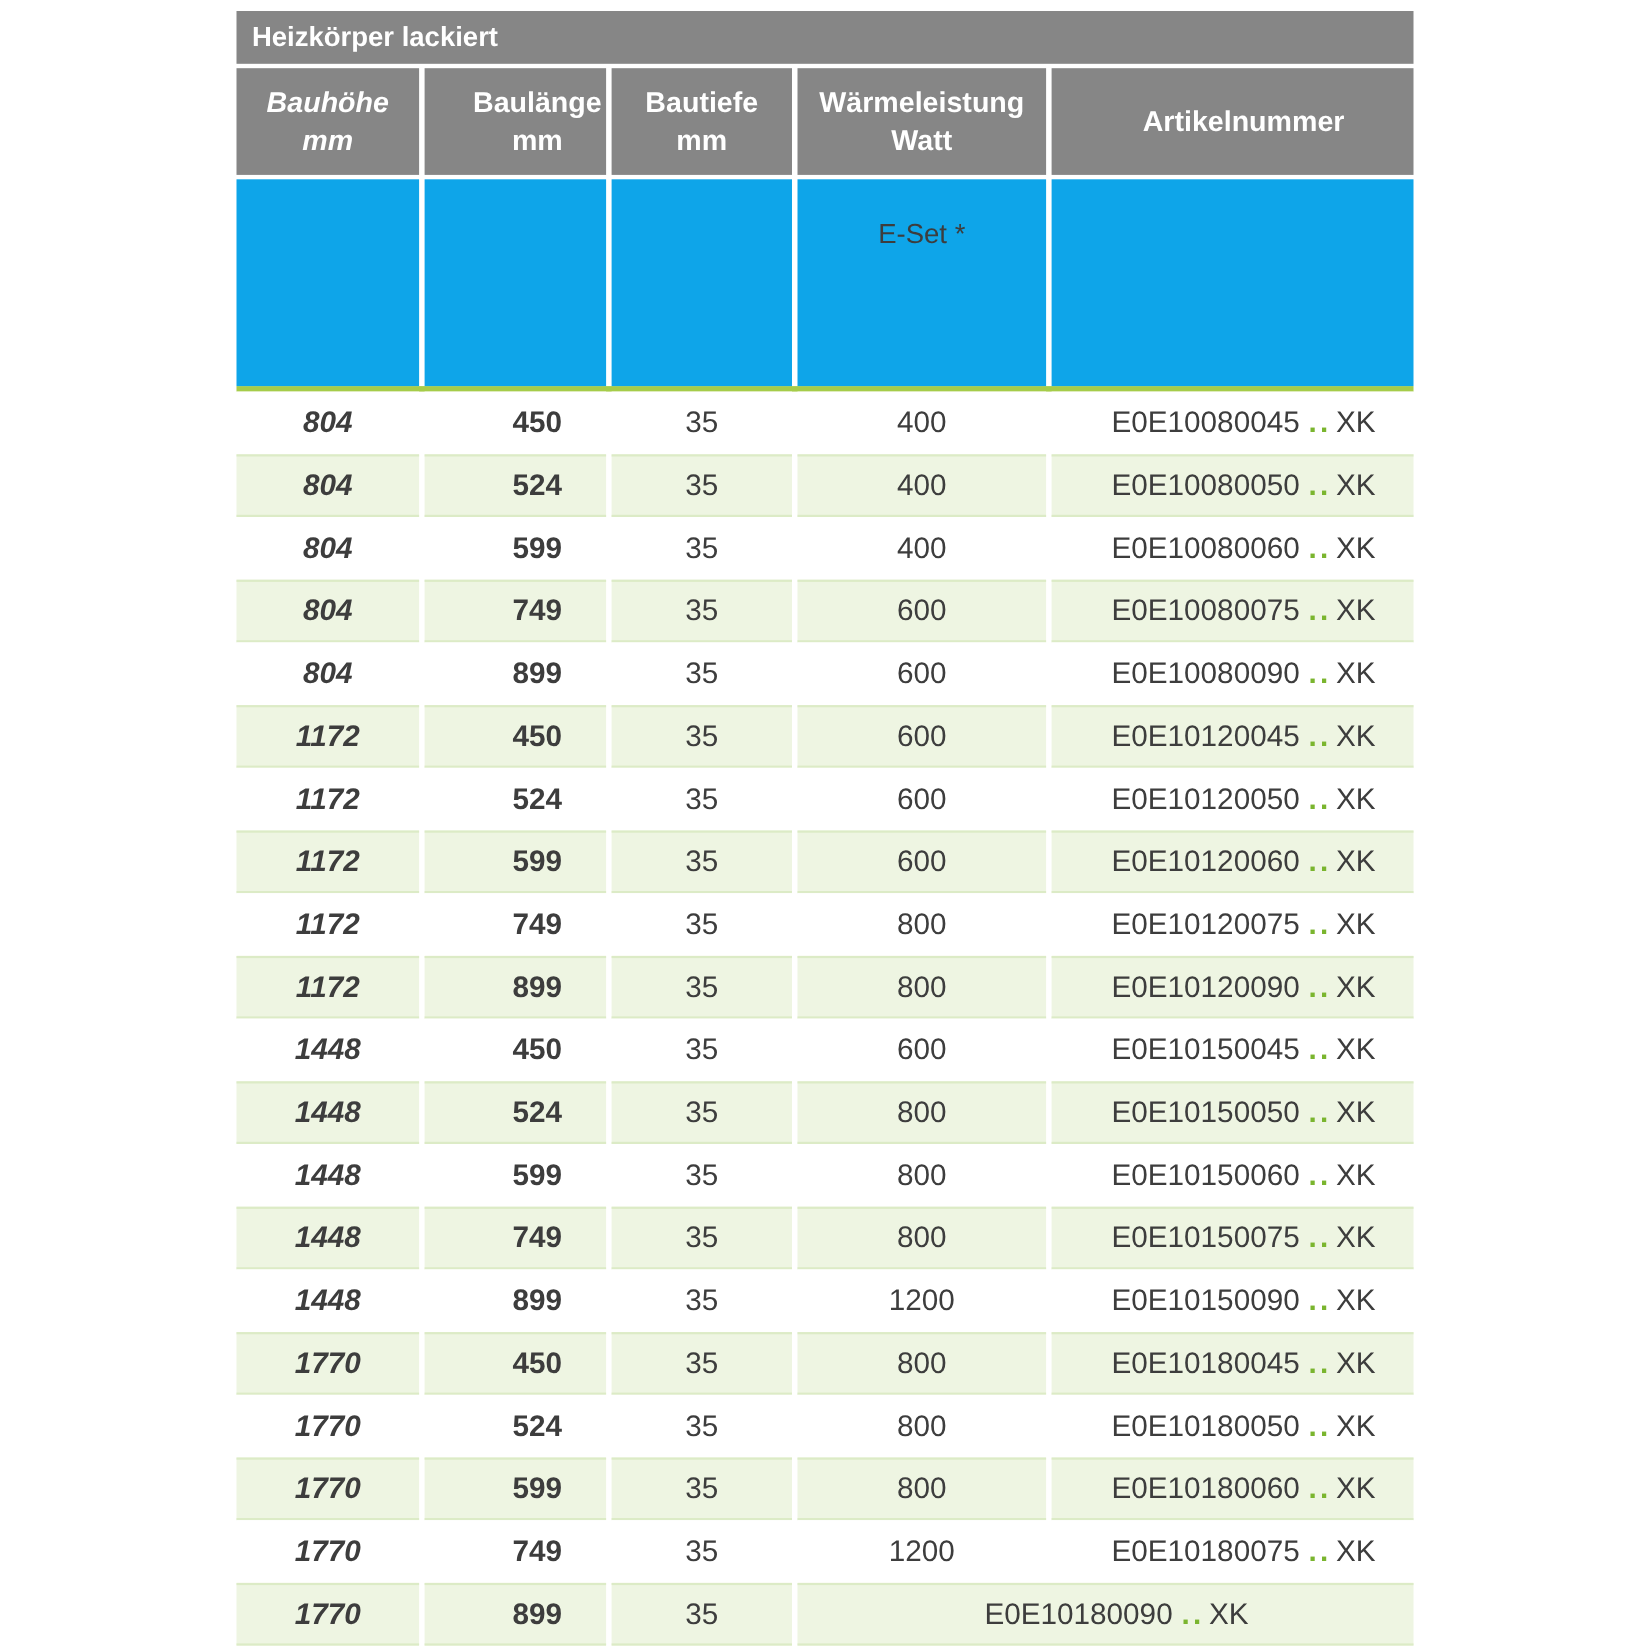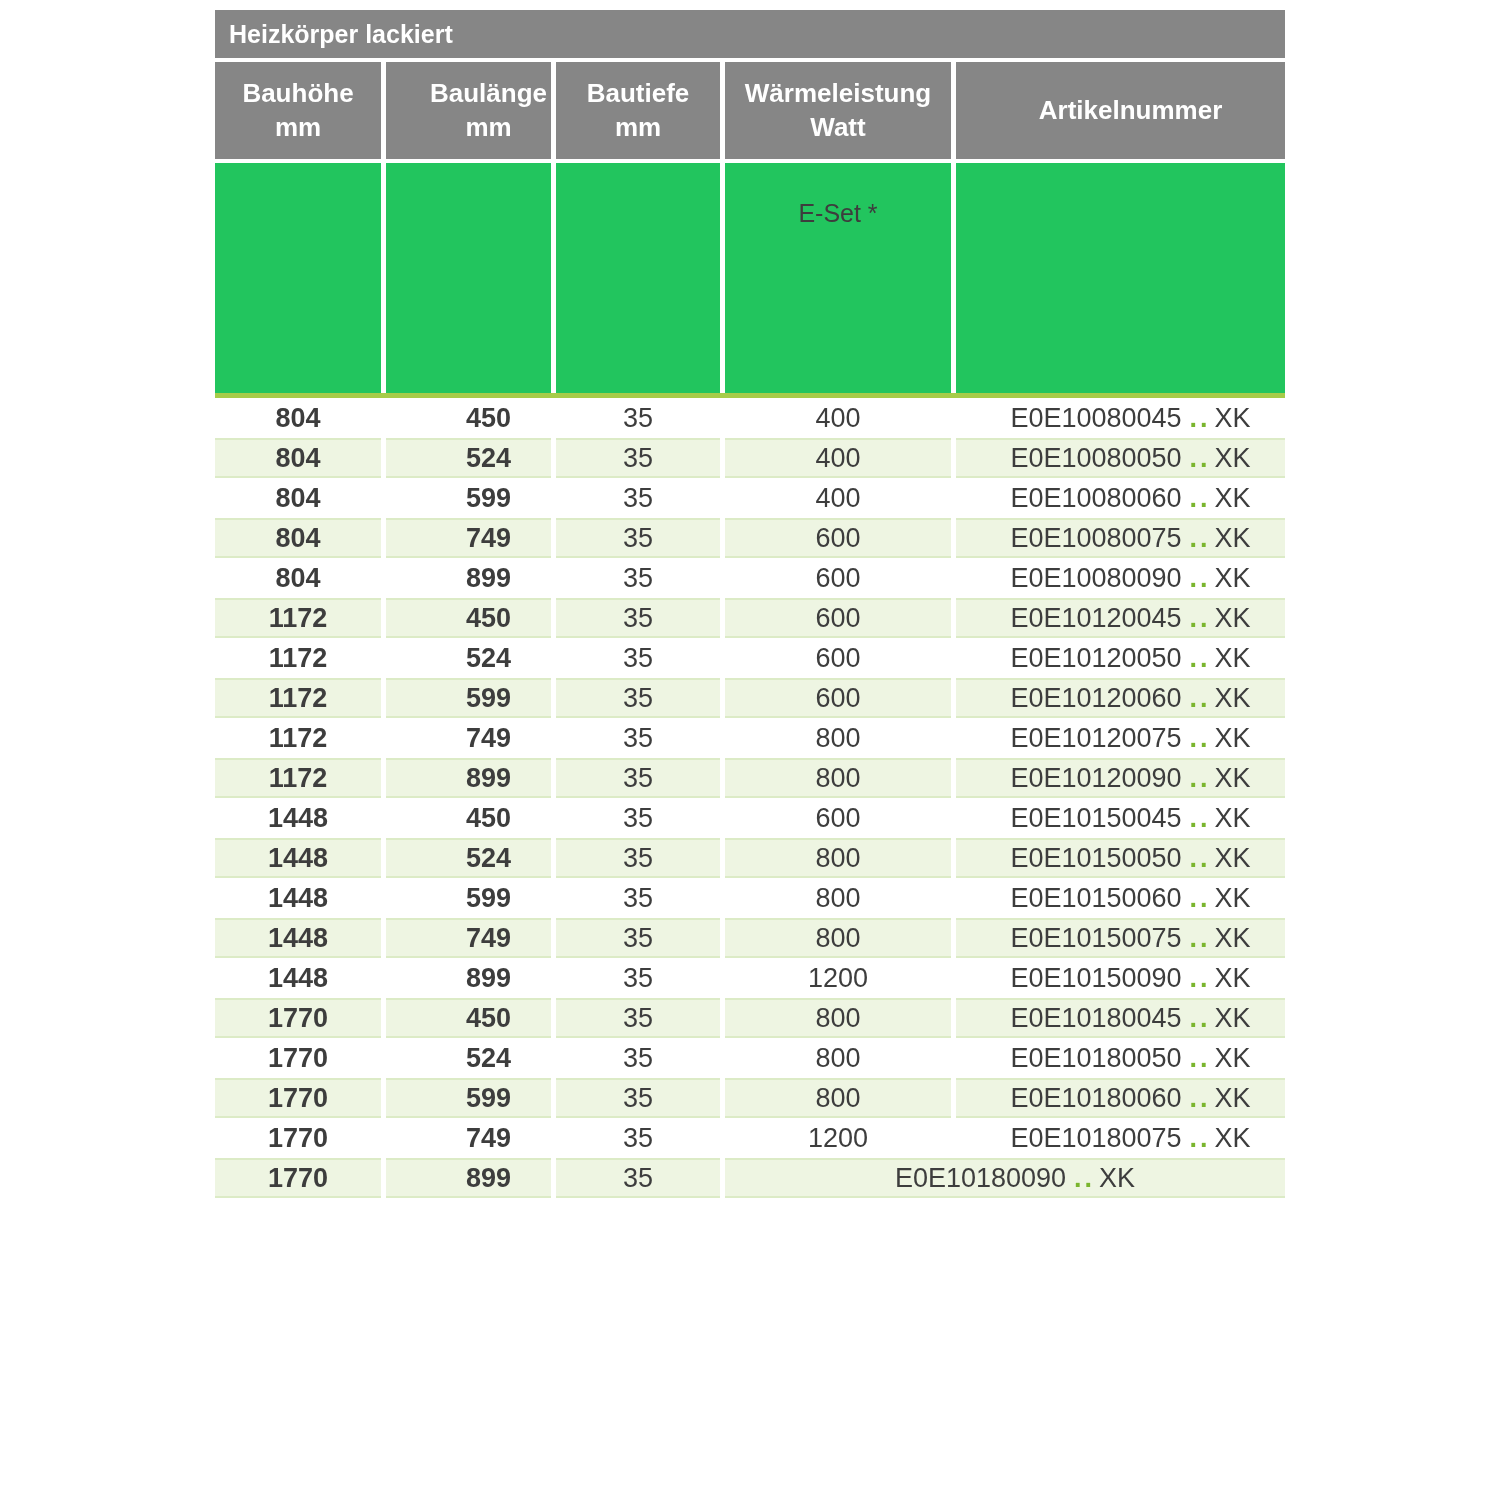--- a/index.html
+++ b/index.html
@@ -23,35 +23,35 @@
     margin-bottom:4px;
   }
   .hrow{display:flex;gap:5px;margin-bottom:4px;}
   .hcell{
     background:var(--gray);color:#ffffff;font-weight:bold;font-size:26px;
     line-height:1.3;height:97px;display:flex;flex-direction:column;
     justify-content:center;align-items:center;text-align:center;box-sizing:border-box;
   }
   .subrow{display:flex;gap:5px;}
   .scell{
-    background:#22c55e;height:230px;box-sizing:border-box;display:flex;
+    background:#0ea5e9;height:188px;box-sizing:border-box;display:flex;
     justify-content:center;align-items:flex-start;padding-top:36px;font-size:25px;
   }
   .green-line{height:5px;background:var(--green);}
-  .row{display:flex;gap:5px;height:40px;}
+  .row{display:flex;gap:5px;height:57px;}
   .cell{
     display:flex;align-items:center;justify-content:center;font-size:27px;
     box-sizing:border-box;background:#ffffff;
   }
   .row.alt .cell{
     background:var(--rowgreen);
     border-top:2px solid var(--rowline);
     border-bottom:2px solid var(--rowline);
   }
-  .c1{width:166px;}
+  .c1{width:166px;font-style:italic;}
   .c2{width:165px;padding-left:40px;}
   .c3{width:164px;}
   .c4{width:226px;}
   .c5{flex:1;padding-left:20px;}
   .bold{font-weight:bold;}
   .dots{
     color:var(--green-dark);font-weight:bold;letter-spacing:3px;
     margin:0 4px 0 8px;
   }
 </style>

